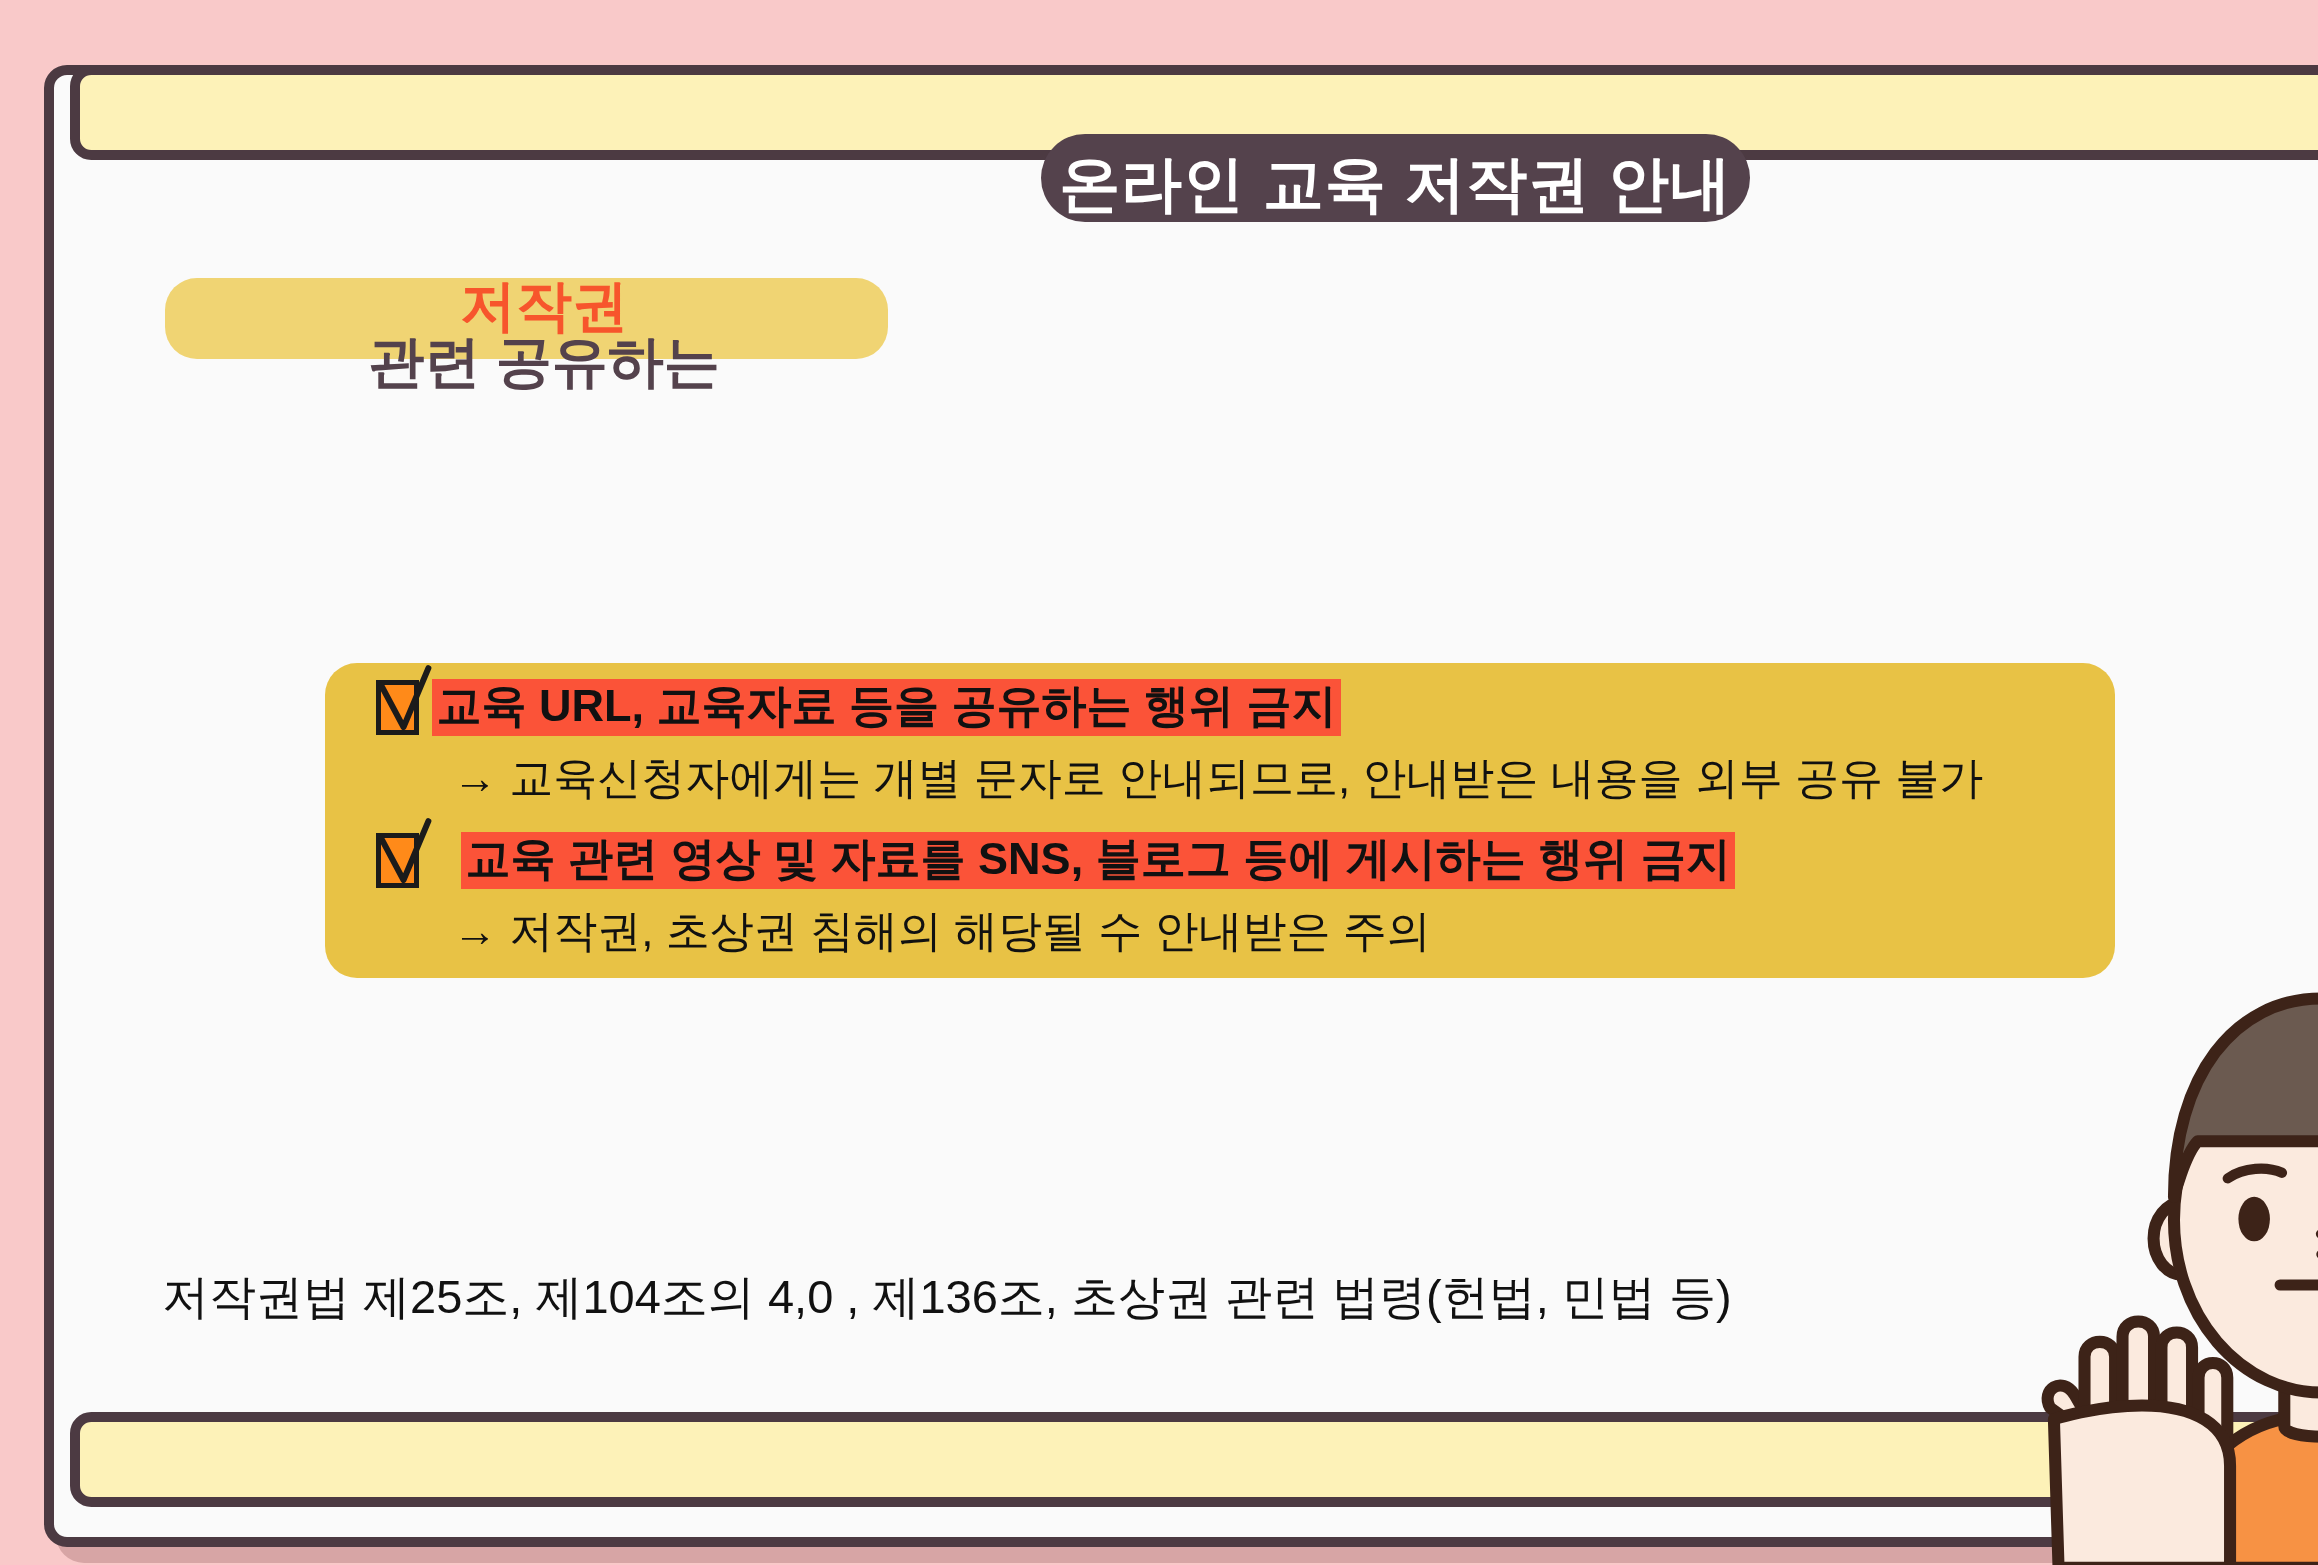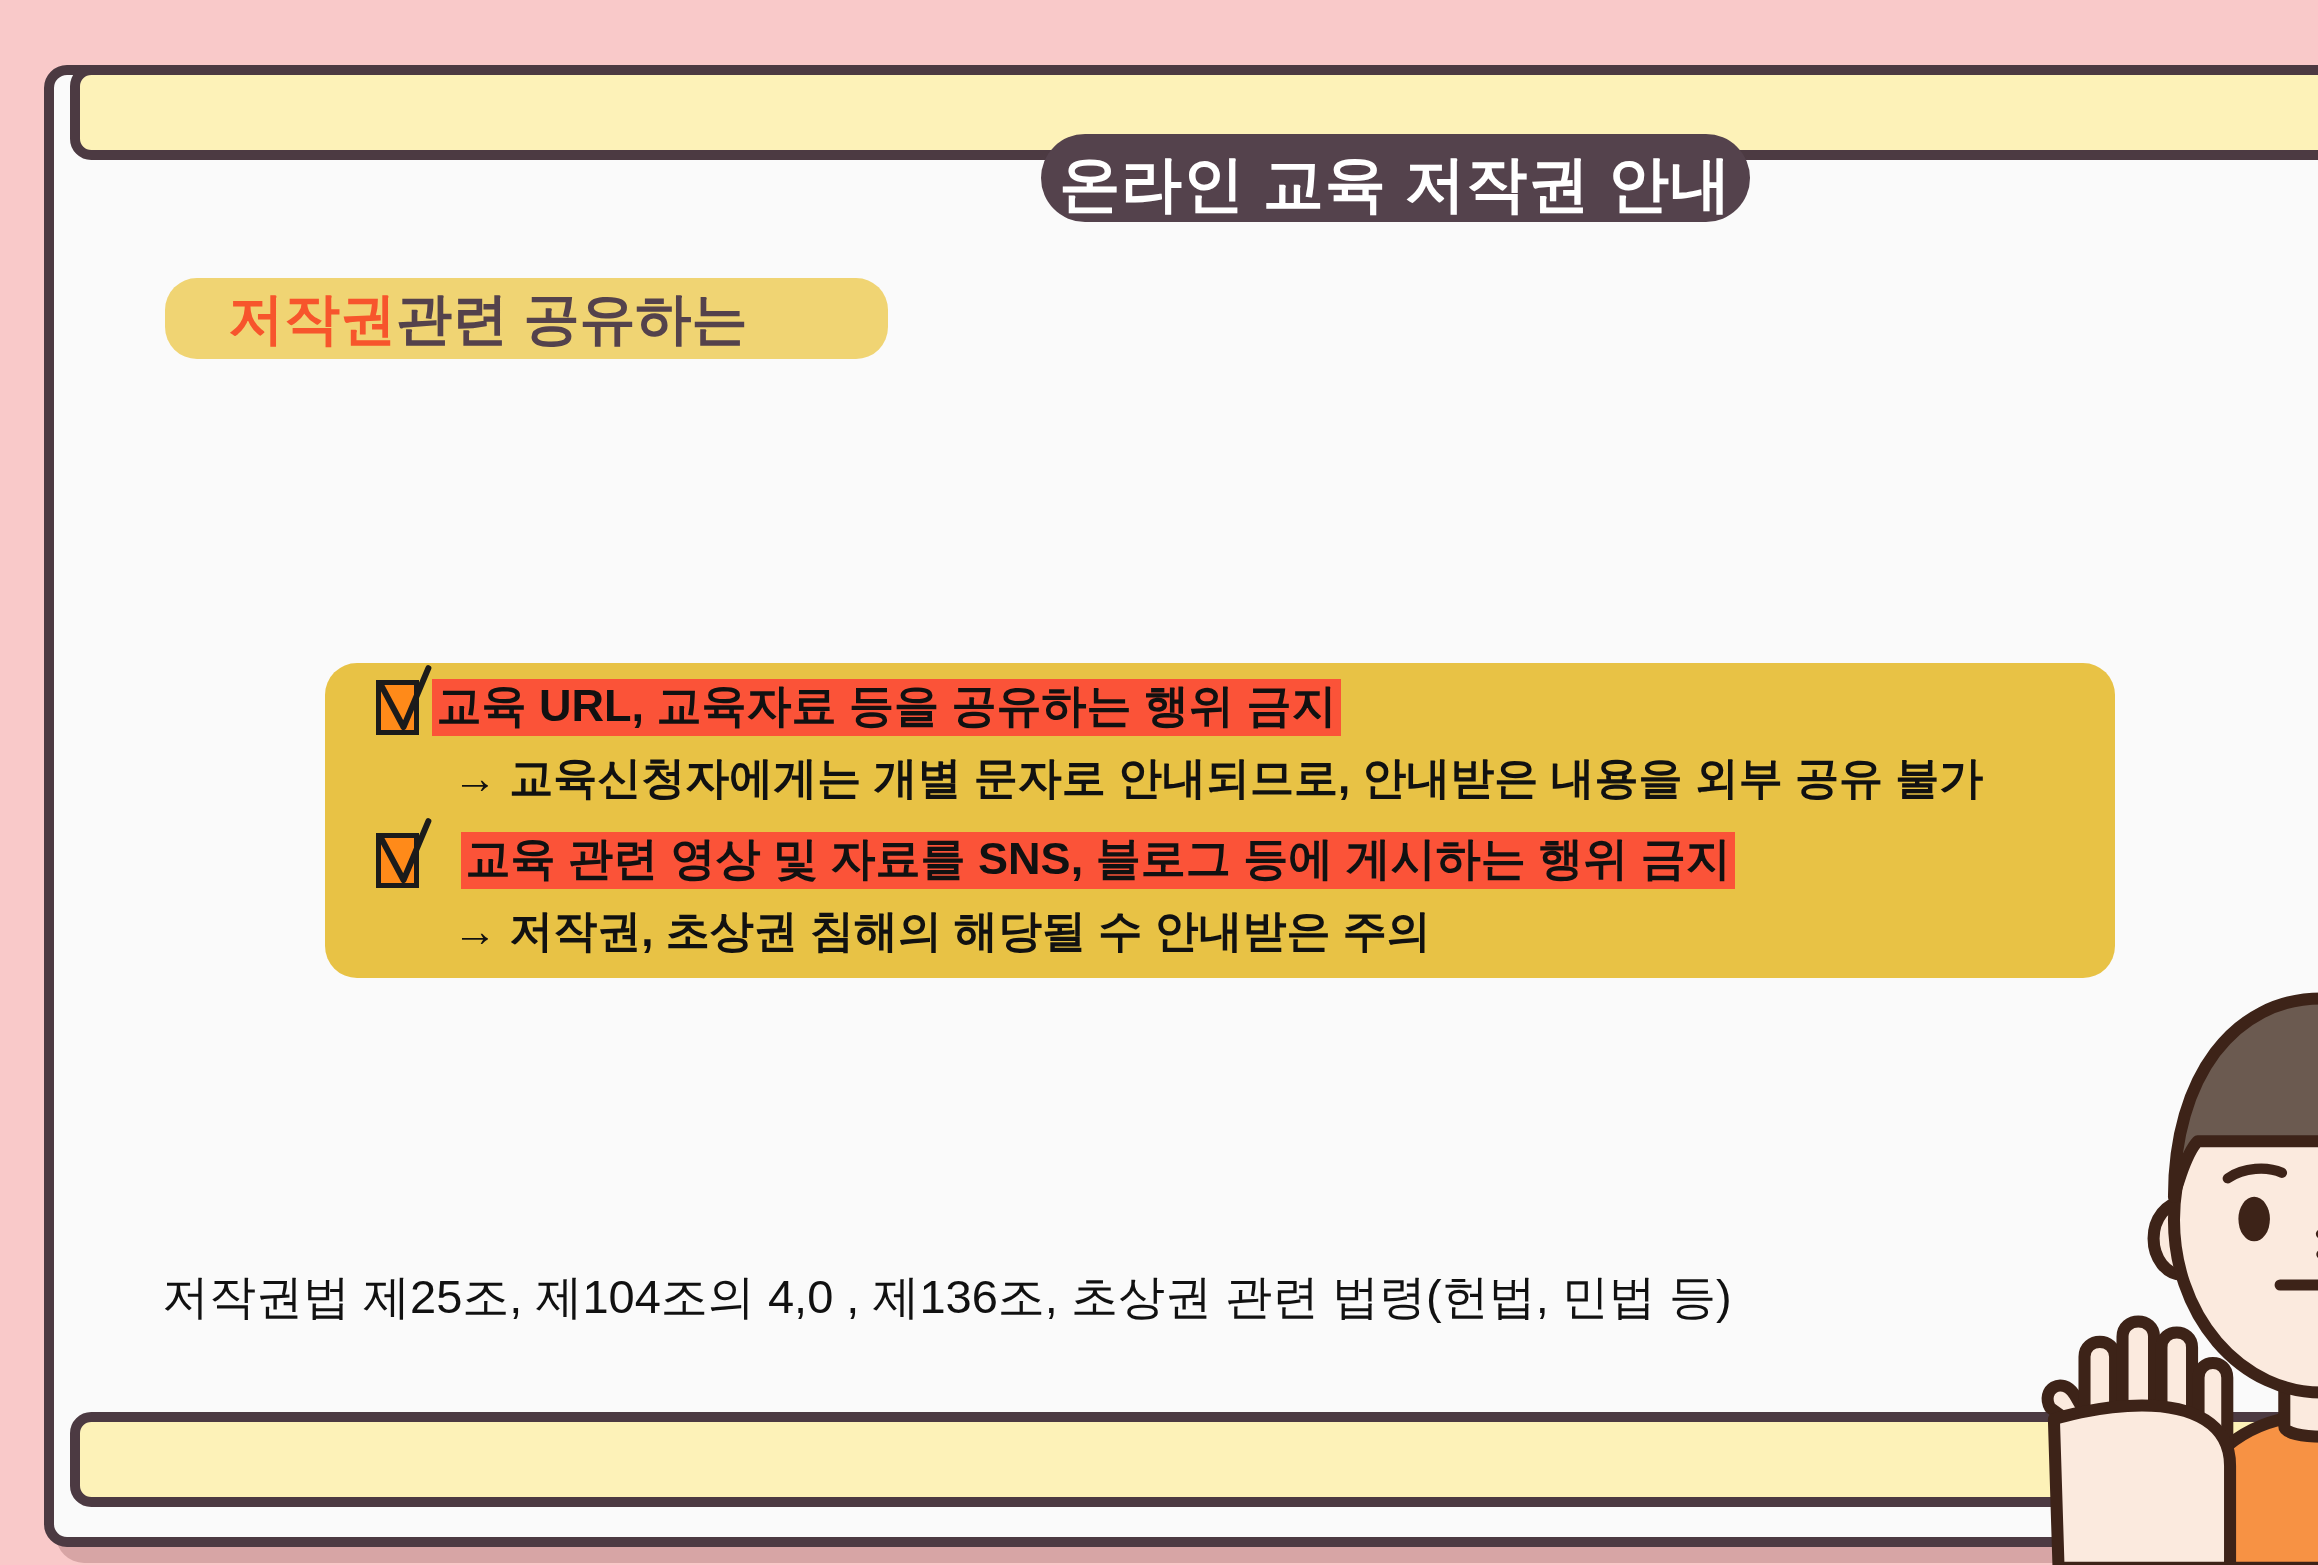--- a/index.html
+++ b/index.html
@@ -60,21 +60,21 @@
     padding: 0 28px;
     z-index: 5;
   }
   .sec-pill .txt {
     font-size: 56px; font-weight: 800; white-space: nowrap;
     line-height: 1;
   }
   .hl-orange { color: #f7552c; }
   .hl-dark   { color: #54424c; }
 
-  #pill-notice { left: 165px; top: 278px;  width: 723px; height: 81px; justify-content: flex-start; padding-left: 63px; }
+  #pill-notice { left: 165px; top: 278px;  width: 723px; height: 81px; justify-content: flex-start; padding-left: 63px; flex-direction: column; }
   #pill-basis  { left: 165px; top: 1113px; width: 723px; height: 81px; justify-content: center; }
 
   
   .body-block { position: absolute; left: 153px; top: 399px; z-index: 4; }
   .body-line {
     font-size: 48px; color: #111111; line-height: 73px;
     white-space: nowrap; font-weight: 400;
   }
 
   
@@ -106,21 +106,21 @@
     background: #fb5338;
     color: #111111;
     font-size: 45px; font-weight: 700;
     padding: 2.8px 4.6px 5.6px 4.6px;
     line-height: 1.08;
     white-space: nowrap;
     display: inline-block;
   }
   .sub-line {
     position: absolute;
-    font-size: 44px; font-weight: 700; color: #111111;
+    font-size: 44px; font-weight: 400; color: #111111;
     white-space: nowrap; line-height: 1;
   }
   .sub-line.s1 { left: 128px; top: 93px; }
   .sub-line.s2 { left: 128px; top: 246px; }
 
   
   .legal {
     position: absolute; left: 162px; top: 1273px;
     font-size: 47px; color: #111111; white-space: nowrap;
     line-height: 1; z-index: 4;

